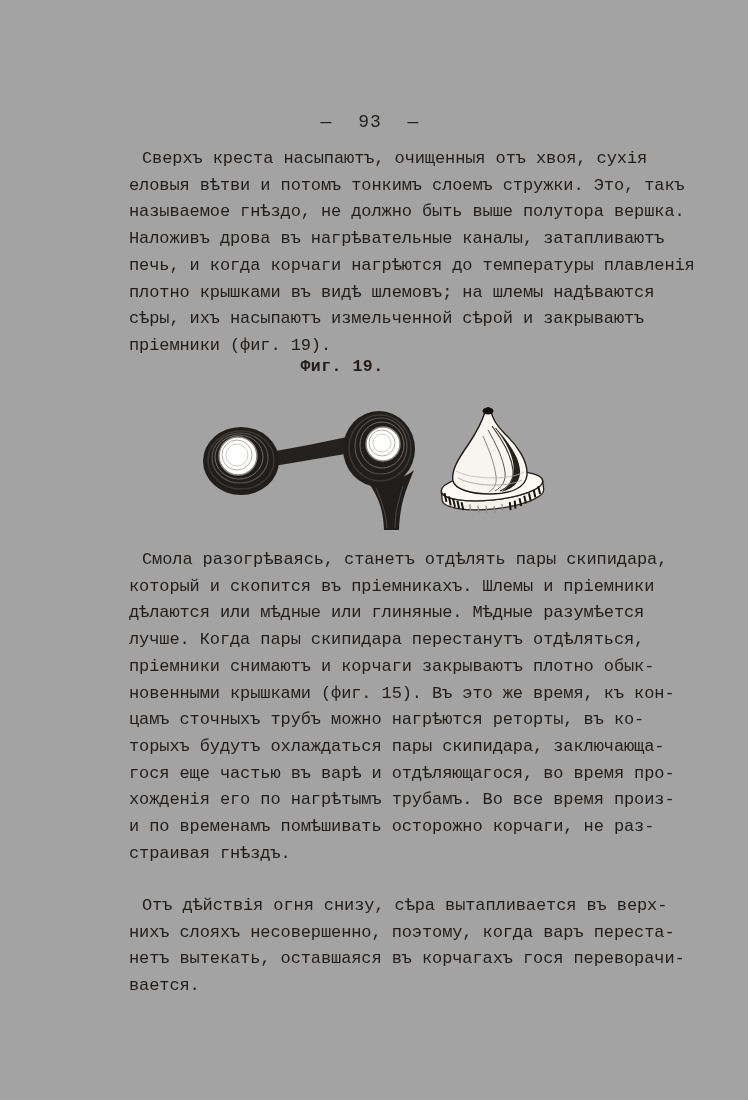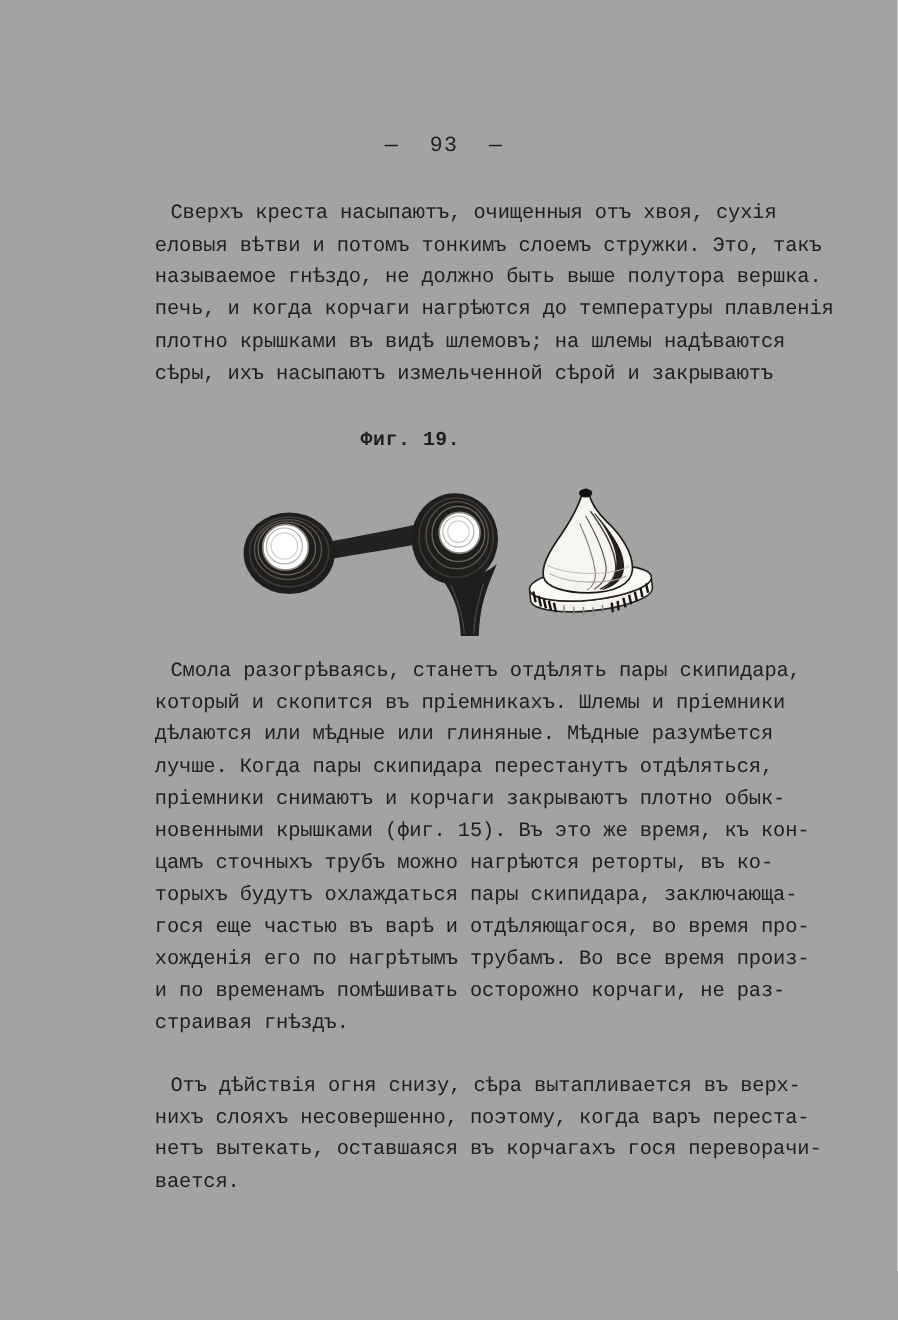--- a/index.html
+++ b/index.html
@@ -20,21 +20,21 @@
     word-spacing:14px;
     letter-spacing:1px;
   }
   .para{
     position:absolute;
     left:129px;width:482px;
     font-size:17px;
     line-height:26.7px;
     letter-spacing:-0.1px;
   }
-  .para-1{top:166px;}
+  .para-1{top:146px;}
   .para-2{top:547px;}
   .para-3{top:893px;}
   .line{
     text-align:justify;
     text-align-last:justify;
     text-justify:inter-word;
     white-space:nowrap;
   }
   .line.first{text-indent:13px;}
   .line.last{text-align-last:left;}
@@ -55,23 +55,25 @@
 <body>
 
 <div class="sheet">
 
   <div class="page-number">— 93 —</div>
 
   <div class="para para-1">
       <div class="line first">Сверхъ креста насыпаютъ, очищенныя отъ хвоя, сухія</div>
       <div class="line">еловыя вѣтви и потомъ тонкимъ слоемъ стружки. Это, такъ</div>
       <div class="line">называемое гнѣздо, не должно быть выше полутора вершка.</div>
+      <div class="line">Наложивъ дрова въ нагрѣвательные каналы, затапливаютъ</div>
       <div class="line">печь, и когда корчаги нагрѣются до температуры плавленія</div>
       <div class="line">плотно крышками въ видѣ шлемовъ; на шлемы надѣваются</div>
       <div class="line">сѣры, ихъ насыпаютъ измельченной сѣрой и закрываютъ</div>
+      <div class="line last">пріемники (фиг. 19).</div>
     </div>
 
   <div class="fig-caption">Фиг. 19.</div>
 
   <div class="figure-wrap">
     <svg width="350" height="142" viewBox="0 0 350 142">
 
       <g>
 
         <path d="M70,56 C98,51 124,46 152,40 L157,56 C129,61 102,65 74,70 Z" fill="#242220"></path>

